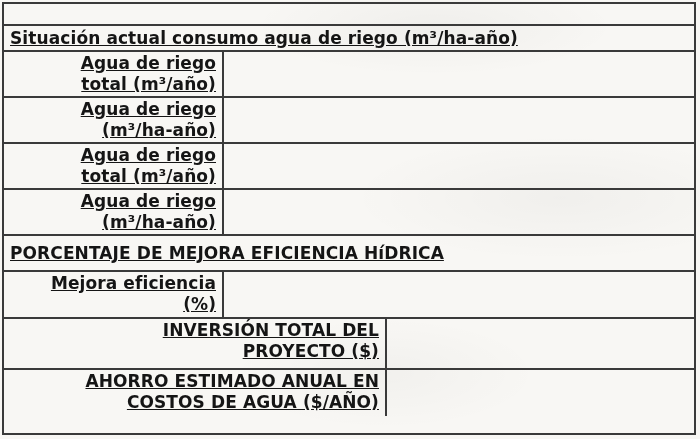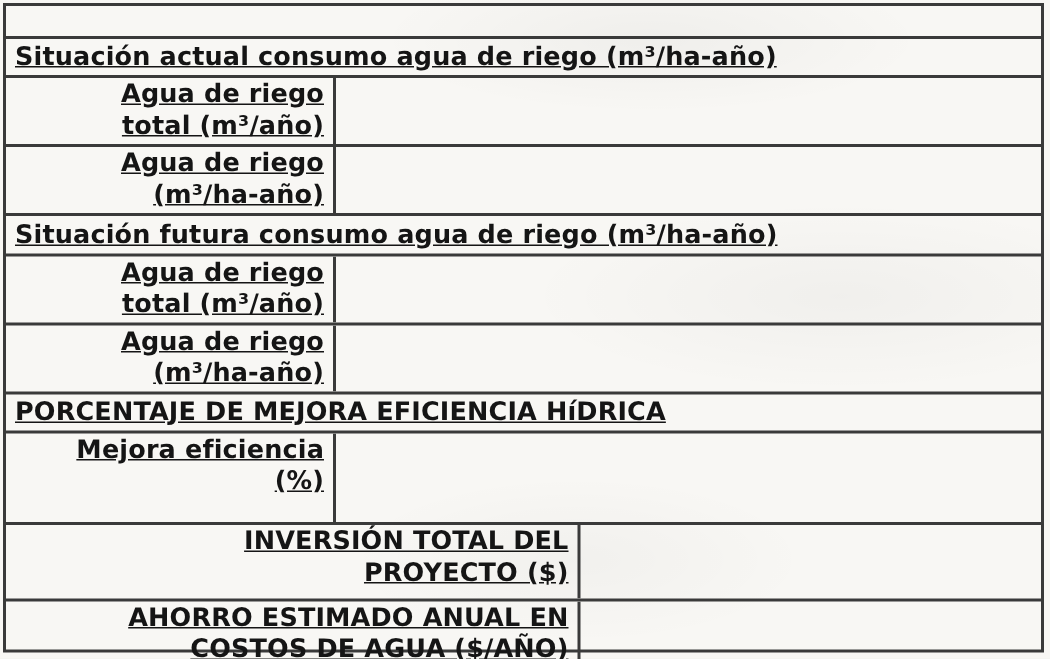--- a/index.html
+++ b/index.html
@@ -37,22 +37,22 @@
     overflow:hidden;
   }
   .row:last-child{border-bottom:none;border-radius:11px;}
   .r0{height:22px;}
   .r1{height:26px;}
   .r2{height:46px;}
   .r3{height:46px;}
   .r4{height:27px;}
   .r5{height:46px;}
   .r6{height:46px;}
-  .r7{height:26px;}
-  .r8{height:61px;}
+  .r7{height:36px;}
+  .r8{height:47px;}
   .r9{height:51px;}
   .r10{height:48px;}
   .row:last-child{height:46px;}
   .header{
     align-items:center;
   }
   .hlabel{
     font-weight:bold;
     font-size:17px;
     line-height:20px;
@@ -106,23 +106,20 @@
     </div>
 
     <div class="row field r3">
       <div class="cell label-cell">
         <span class="label-text">Agua de riego
 (m³/ha-año)</span>
       </div>
       <div class="cell value-cell"></div>
     </div>
 
-    <div class="row header r4">
-      <span class="hlabel">Situación futura consumo agua de riego (m³/ha-año)</span>
-    </div>
 
     <div class="row field r5">
       <div class="cell label-cell">
         <span class="label-text">Agua de riego
 total (m³/año)</span>
       </div>
       <div class="cell value-cell"></div>
     </div>
 
     <div class="row field r6">

